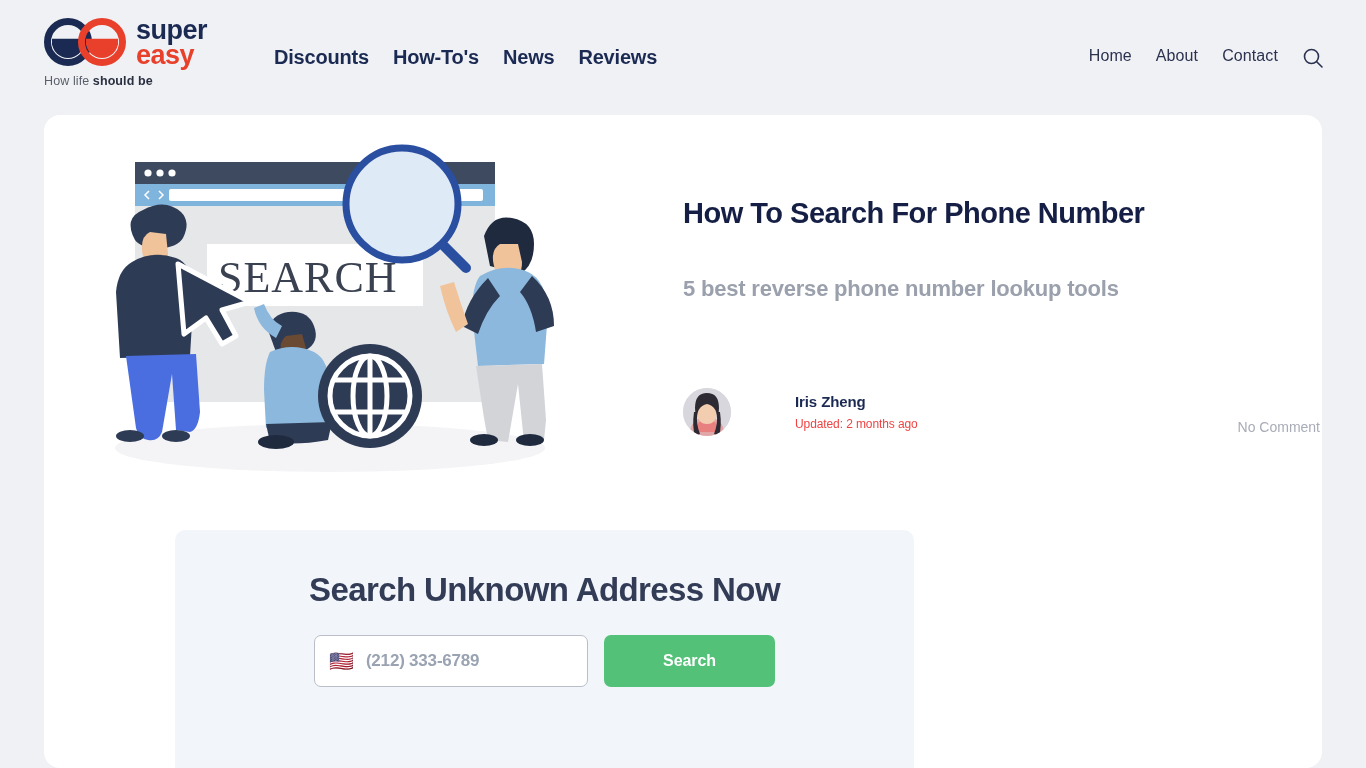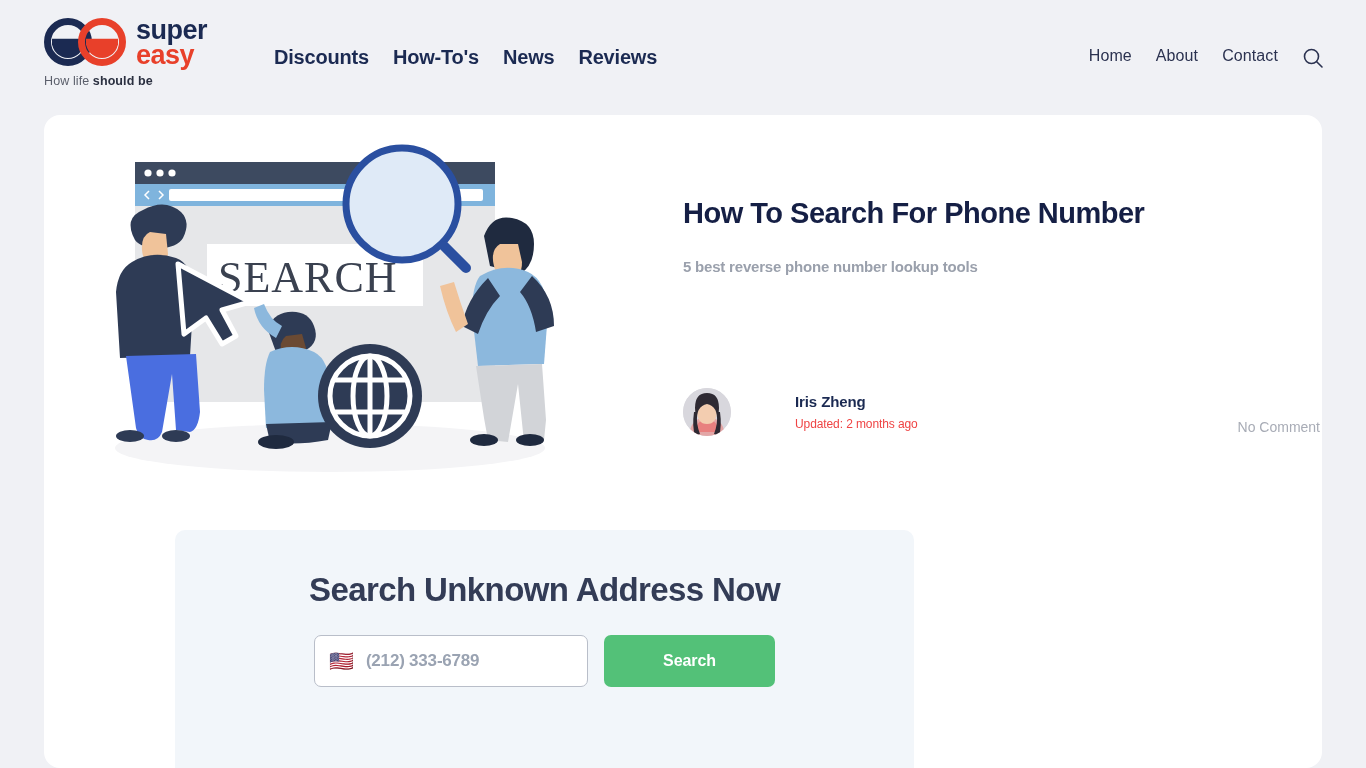--- a/index.html
+++ b/index.html
@@ -119,22 +119,22 @@
     width: 580px;
   }
   .article-title {
     font-size: 29px;
     line-height: 1.28;
     font-weight: bold;
     color: #151f45;
     letter-spacing: -0.5px;
   }
   .article-sub {
-    margin-top: 26px;
-    font-size: 15px;
+    margin-top: 44px;
+    font-size: 22px;
     font-weight: bold;
     color: #9aa0ac;
     letter-spacing: -0.2px;
   }
   .byline {
     position: absolute;
     left: 639px;
     top: 273px;
     width: 580px;
     display: flex;

